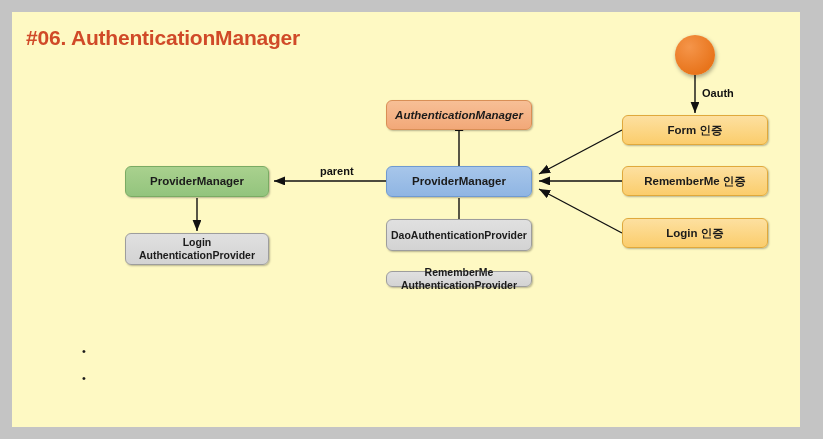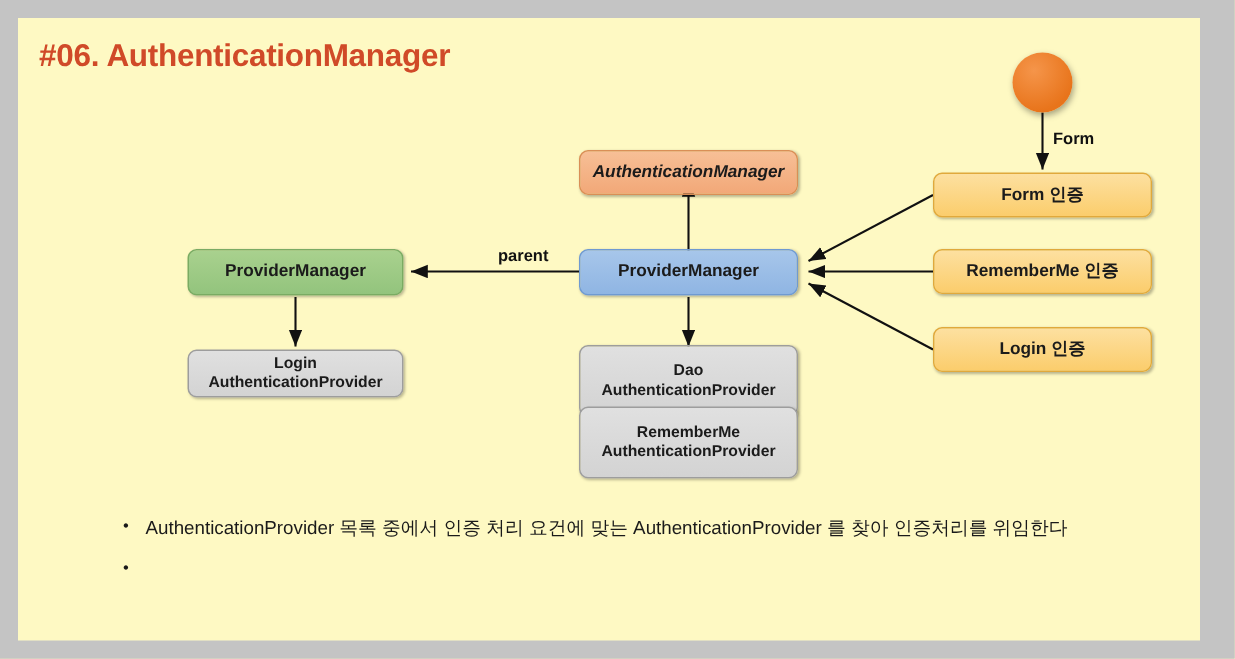--- a/index.html
+++ b/index.html
@@ -146,46 +146,46 @@
 
       <line x1="610" y1="118" x2="527" y2="162" stroke="#111" stroke-width="1.4" marker-end="url(#ah)"></line>
 
       <line x1="610" y1="169" x2="527" y2="169" stroke="#111" stroke-width="1.4" marker-end="url(#ah)"></line>
 
       <line x1="610" y1="221" x2="527" y2="177" stroke="#111" stroke-width="1.4" marker-end="url(#ah)"></line>
     </svg>
 
     <div class="circle" style="left:663px; top:23px;"></div>
 
-    <div class="edge-label" style="left:690px; top:75px;">Form</div>
-    <div class="edge-label" style="left:296px; top:153px;padding-left:24px;">parent</div>
+    <div class="edge-label" style="left:690px; top:75px;">Oauth</div>
+    <div class="edge-label" style="left:284px; top:153px;padding-left:24px;">parent</div>
 
     <div class="node salmon" style="left:374px; top:88px; width:146px; height:30px;">
       <span>AuthenticationManager</span>
     </div>
 
     <div class="node green" style="left:113px; top:154px; width:144px; height:31px;">
       <span>ProviderManager</span>
     </div>
 
     <div class="node blue" style="left:374px; top:154px; width:146px; height:31px;">
       <span>ProviderManager</span>
     </div>
 
     <div class="node gray" style="left:113px; top:221px; width:144px; height:32px; flex-direction:column;">
       <span>Login</span>
       <span>AuthenticationProvider</span>
     </div>
 
-    <div class="node gray" style="left:374px; top:218px; width:146px; height:48px; flex-direction:column;">
+    <div class="node gray" style="left:374px; top:207px; width:146px; height:32px; flex-direction:row;">
       <span>Dao</span>
       <span>AuthenticationProvider</span>
     </div>
 
-    <div class="node gray" style="left:374px; top:259px; width:146px; height:48px; flex-direction:column;">
+    <div class="node gray" style="left:374px; top:259px; width:146px; height:16px; flex-direction:column;">
       <span>RememberMe</span>
       <span>AuthenticationProvider</span>
     </div>
 
     <div class="node yellow" style="left:610px; top:154px; width:146px; height:30px;">
       <span>RememberMe 인증</span>
     </div>
 
     <div class="node yellow" style="left:610px; top:103px; width:146px; height:30px;">
       <span>Form 인증</span>
@@ -193,20 +193,19 @@
 
     <div class="node yellow" style="left:610px; top:206px; width:146px; height:30px;">
       <span>Login 인증</span>
     </div>
 
   </div>
 
   <div id="bullets">
     <div class="bullet">
       <span class="dot">•</span>
-      <span>AuthenticationProvider 목록 중에서 인증 처리 요건에 맞는 AuthenticationProvider 를 찾아 인증처리를 위임한다</span>
     </div>
     <div class="bullet">
       <span class="dot">•</span>
     </div>
   </div>
 
 </div>
 
 </body></html>

